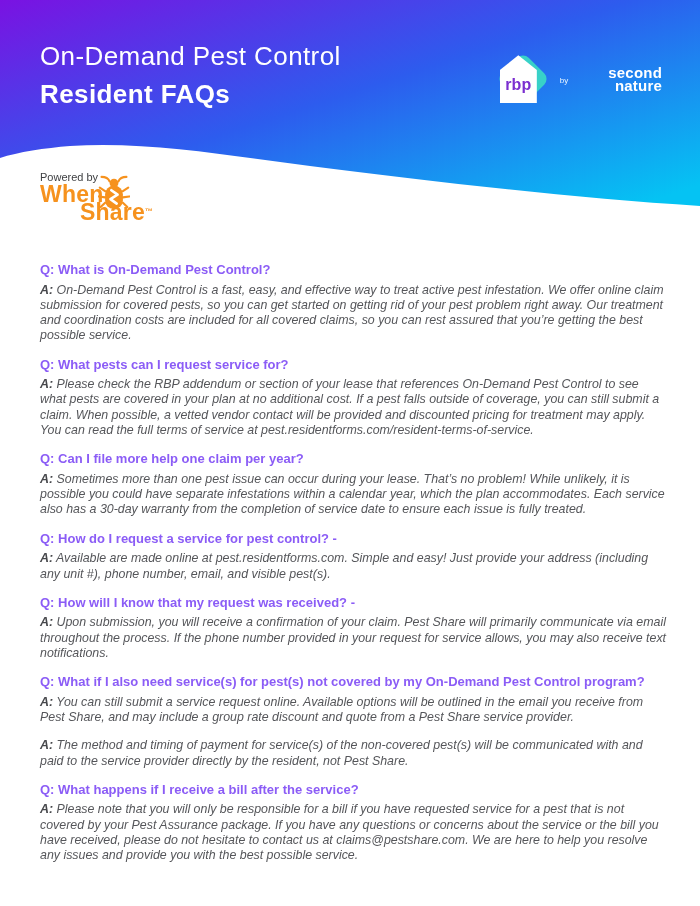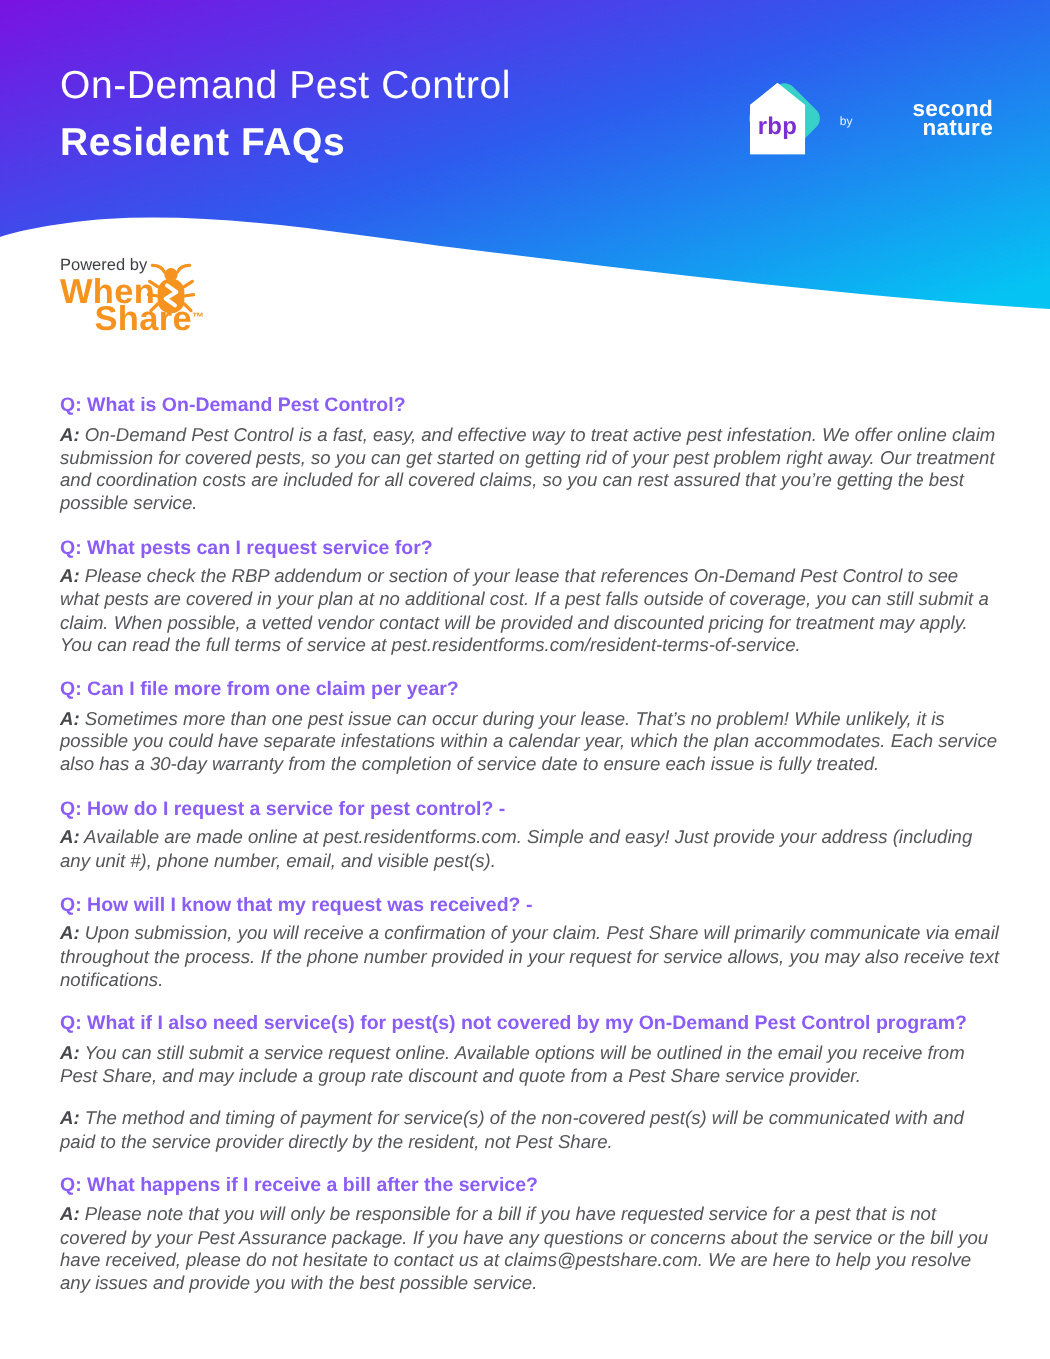--- a/index.html
+++ b/index.html
@@ -45,21 +45,21 @@
     color: #7b2fd0; font-size: 16px; font-weight: 700; letter-spacing: 0.2px;
   }
   .sn-wordmark { display: flex; align-items: flex-start; }
   .sn-by { color: #eaf6ff; font-size: 8px; font-weight: 400; margin: 10px 2px 0 0; }
   .sn-words { text-align: right; color: #ffffff; font-weight: 700; font-size: 15px; line-height: 13px; letter-spacing: 0.2px; margin-left: 38px; }
 
   
   .powered { position: absolute; left: 40px; top: 171px; width: 130px; }
   .powered-label { color: #3f4043; font-size: 11px; margin: 0 0 2px 0; }
   .ps-words { color: #f6921e; font-weight: 700; font-size: 23px; line-height: 18px; letter-spacing: 0.2px; }
-  .ps-line2 { margin-left: 23px; }
+  .ps-line2 { margin-left: 40px; }
   .ps-tm { font-size: 8px; vertical-align: 6px; }
   .ps-bug { position: absolute; left: 58px; top: 3px; }
 
   
   .faq { padding: 43px 32px 0 40px; }
   .qa { margin-bottom: 13px; }
   .q {
     margin: 12px 0 5px 0;
     color: #8b5cf6; font-size: 13px; font-weight: 700; line-height: 15.5px;
   }
@@ -137,21 +137,21 @@
       <h3 class="q">Q: What is On-Demand Pest Control?</h3>
       <p class="a"><strong>A:</strong> <span>On-Demand Pest Control is a fast, easy, and effective way to treat active pest infestation. We offer online claim submission for covered pests, so you can get started on getting rid of your pest problem right away. Our treatment and coordination costs are included for all covered claims, so you can rest assured that you’re getting the best possible service.</span></p>
     </section>
 
     <section class="qa">
       <h3 class="q">Q: What pests can I request service for?</h3>
       <p class="a"><strong>A:</strong> <span>Please check the RBP addendum or section of your lease that references On-Demand Pest Control to see what pests are covered in your plan at no additional cost. If a pest falls outside of coverage, you can still submit a claim. When possible, a vetted vendor contact will be provided and discounted pricing for treatment may apply. You can read the full terms of service at </span><span class="a-link">pest.residentforms.com/resident-terms-of-service</span><span>.</span></p>
     </section>
 
     <section class="qa">
-      <h3 class="q">Q: Can I file more from one claim per year?</h3>
+      <h3 class="q">Q: Can I file more help one claim per year?</h3>
       <p class="a"><strong>A:</strong> <span>Sometimes more than one pest issue can occur during your lease. That’s no problem! While unlikely, it is possible you could have separate infestations within a calendar year, which the plan accommodates. Each service also has a 30-day warranty from the completion of service date to ensure each issue is fully treated.</span></p>
     </section>
 
     <section class="qa">
       <h3 class="q">Q: How do I request a service for pest control? -</h3>
       <p class="a"><strong>A:</strong> <span>Available are made online at </span><span class="a-link">pest.residentforms.com</span><span>. Simple and easy! Just provide your address (including any unit #), phone number, email, and visible pest(s).</span></p>
     </section>
 
     <section class="qa">
       <h3 class="q">Q: How will I know that my request was received? -</h3>

